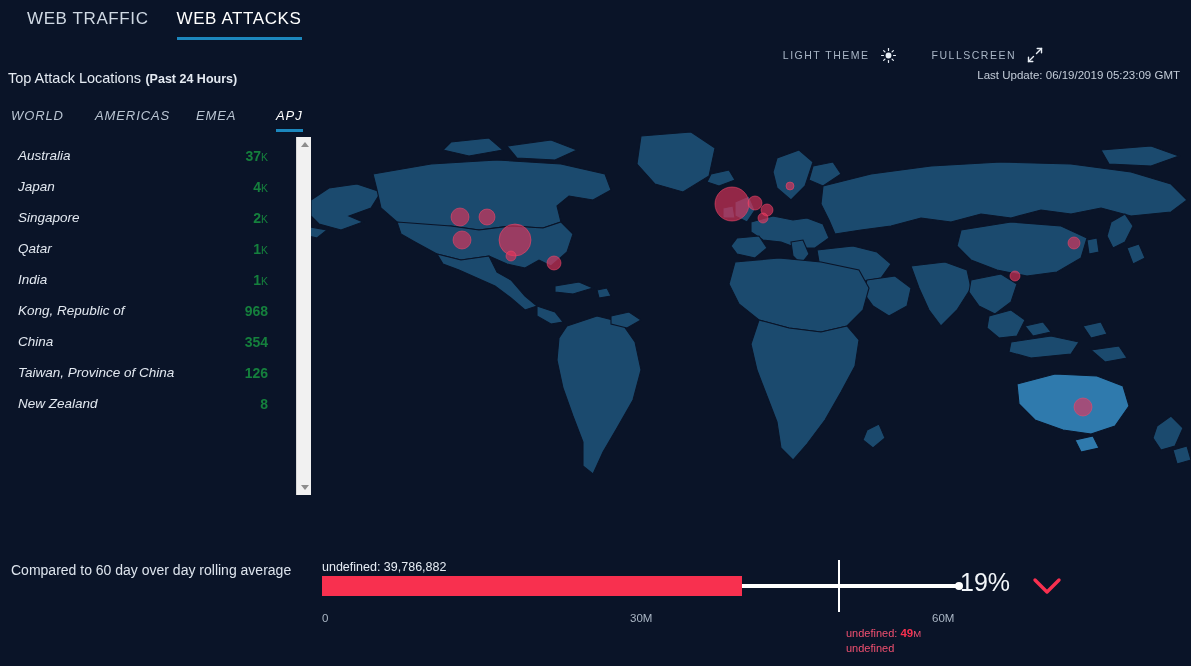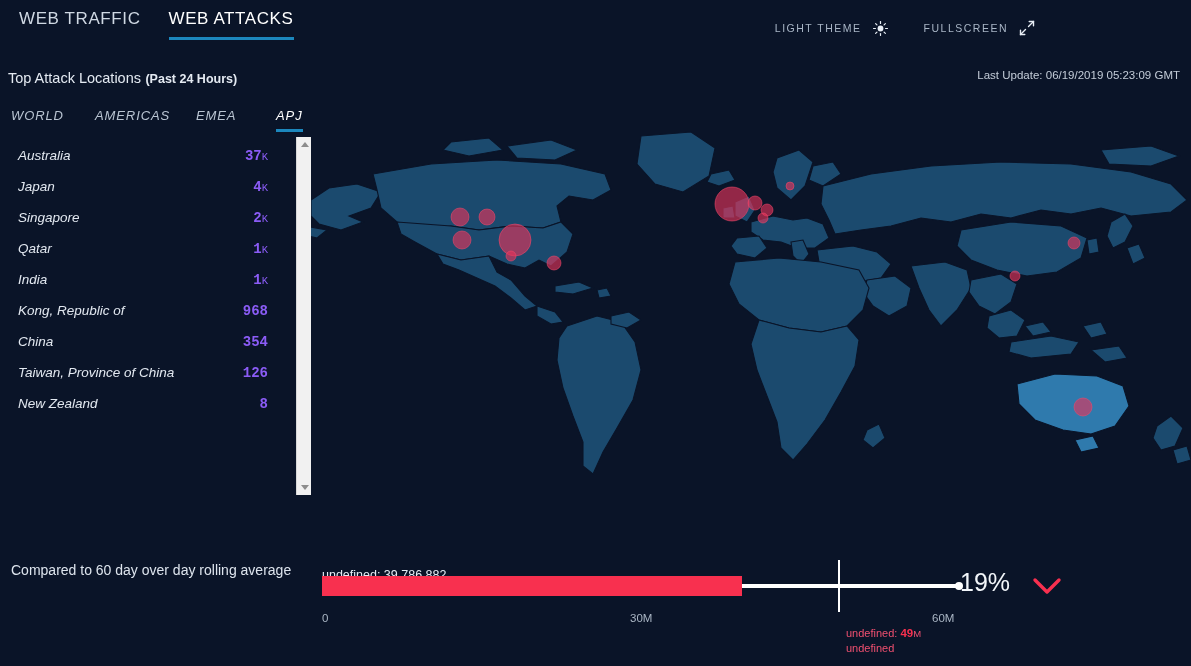--- a/index.html
+++ b/index.html
@@ -7,31 +7,31 @@
   html, body {
     width: 1191px; height: 666px;
     background: #0a1428;
     font-family: "Liberation Sans", sans-serif;
     color: #dfe6ef;
     overflow: hidden;
   }
   .app { position: relative; width: 1191px; height: 666px; }
 
   
-  .header { position: absolute; top: 0; left: 8px; width: 1041px; height: 46px; }
+  .header { position: absolute; top: 0; left: 16px; width: 1041px; height: 46px; }
   .main-tabs { position: absolute; left: 11px; top: 9px; display: flex; align-items: flex-start; }
   .main-tab {
     font-size: 17px; letter-spacing: 0.6px; color: #cfd8e3;
     padding: 0 0 8px 0; margin-right: 28px; cursor: pointer;
     border-bottom: 3px solid transparent; font-weight: 400;
   }
   .main-tab.active { color: #ffffff; border-bottom-color: #1c87bd; }
 
   .header-right { position: absolute; right: 14px; top: 20px; display: flex; align-items: center; gap: 0; }
-  .hdr-ctrl { display: flex; align-items: center; cursor: pointer; margin-left: 36px; }
+  .hdr-ctrl { display: flex; align-items: center; cursor: pointer; margin-left: 36px; margin-top: 27px; }
   .hdr-ctrl .lbl {
     font-size: 10.5px; letter-spacing: 1.5px; color: #a9b6c6; text-transform: uppercase;
   }
   .hdr-ctrl .ico { margin-left: 11px; display: inline-flex; align-items: center; color: #e8eef5; }
 
   
   .subtitle-row { position: absolute; top: 69px; left: 8px; }
   .subtitle-main { font-size: 14.5px; color: #e4eaf2; font-weight: 400; }
   .subtitle-sub { font-size: 12.5px; color: #e4eaf2; font-weight: bold; }
   .last-update {
@@ -46,21 +46,21 @@
   }
   .region-tab.active { color: #ffffff; border-bottom-color: #1c87bd; }
 
   
   .list-panel { position: absolute; top: 140px; left: 0; width: 296px; height: 358px; }
   .list-row {
     display: flex; align-items: center; justify-content: space-between;
     height: 31px; padding: 0 28px 0 18px; cursor: pointer;
   }
   .list-name { font-size: 13.5px; color: #e2e8f0; font-weight: 400; white-space: nowrap; font-style: italic; }
-  .list-val { font-size: 14px; color: #8b5cf6; font-weight: bold; white-space: nowrap; font-family: Liberation Mono, monospace; }
+  .list-val { font-size: 14px; color: #15803d; font-weight: bold; white-space: nowrap; }
   .list-val .unit { font-size: 10.5px; font-weight: normal; }
 
   
   .scrollbar {
     position: absolute; top: 137px; left: 296px; width: 15px; height: 358px;
     background: #f1f1f1; border-left: 1px solid #d8d8d8;
   }
   .sb-arrow {
     position: absolute; left: 0; width: 15px; height: 15px;
     display: flex; align-items: center; justify-content: center; cursor: pointer;
@@ -76,21 +76,21 @@
   .map-wrap { position: absolute; top: 130px; left: 311px; width: 880px; height: 370px; overflow: hidden; }
   .map-wrap svg { display: block; }
   .bubble { fill: #e8335a; fill-opacity: 0.62; stroke: #f0486b; stroke-opacity: 0.55; stroke-width: 1; cursor: pointer; }
 
   
   .vol-left { position: absolute; left: 11px; top: 552px; }
   .vol-title { font-size: 19px; color: #f0f4f9; font-weight: 400; }
   .vol-sub { font-size: 14px; color: #dde4ed; margin-top: 10px; font-weight: 400; }
 
   .vol-chart { position: absolute; left: 320px; top: 548px; width: 660px; height: 100px; }
-  .vol-value-label { position: absolute; left: 2px; top: 20px; font-size: 12.5px; color: #e6ecf4; }
+  .vol-value-label { position: absolute; left: 2px; top: 12px; font-size: 12.5px; color: #e6ecf4; }
   .bar-track { position: absolute; left: 2px; top: 36px; width: 637px; height: 4px; background: #ffffff; }
   .bar-fill { position: absolute; left: 2px; top: 28px; height: 20px; background: #f8304f; }
   .bar-cap { position: absolute; top: 34px; width: 8px; height: 8px; border-radius: 50%; background: #ffffff; }
   .tick-line { position: absolute; top: 12px; width: 2px; height: 52px; background: #ffffff; }
   .axis-lbl { position: absolute; top: 64px; font-size: 11.5px; color: #aab6c4; }
   .marker-note { position: absolute; font-size: 11px; color: #f05070; line-height: 15px; white-space: nowrap; }
   .marker-note b { color: #f8304f; font-size: 11.5px; }
   .marker-note .unit { font-size: 9.5px; }
   .pct { position: absolute; left: 640px; top: 20px; font-size: 25px; color: #f2f6fa; font-weight: 300; }
   .chev { position: absolute; left: 712px; top: 28px; }

